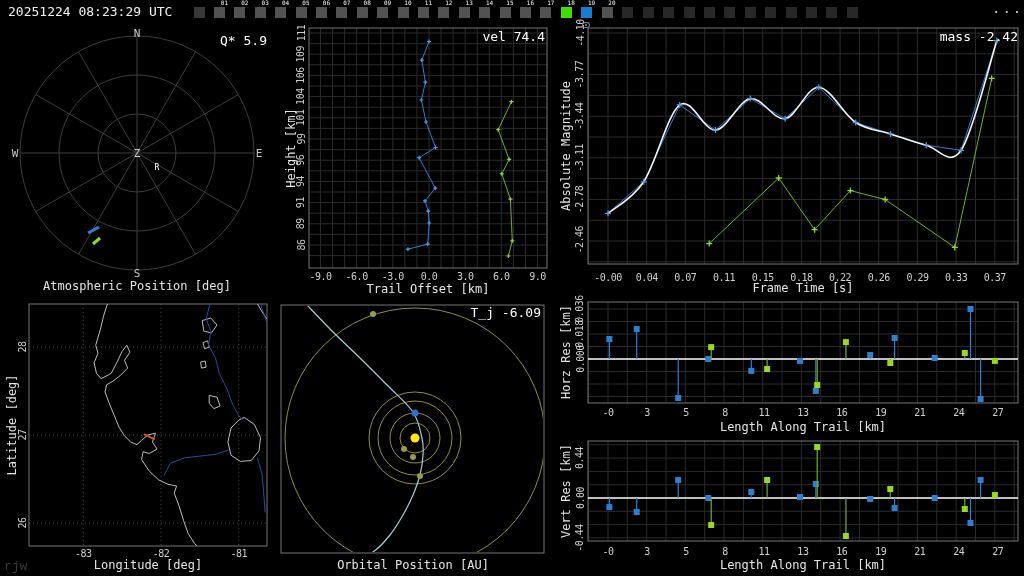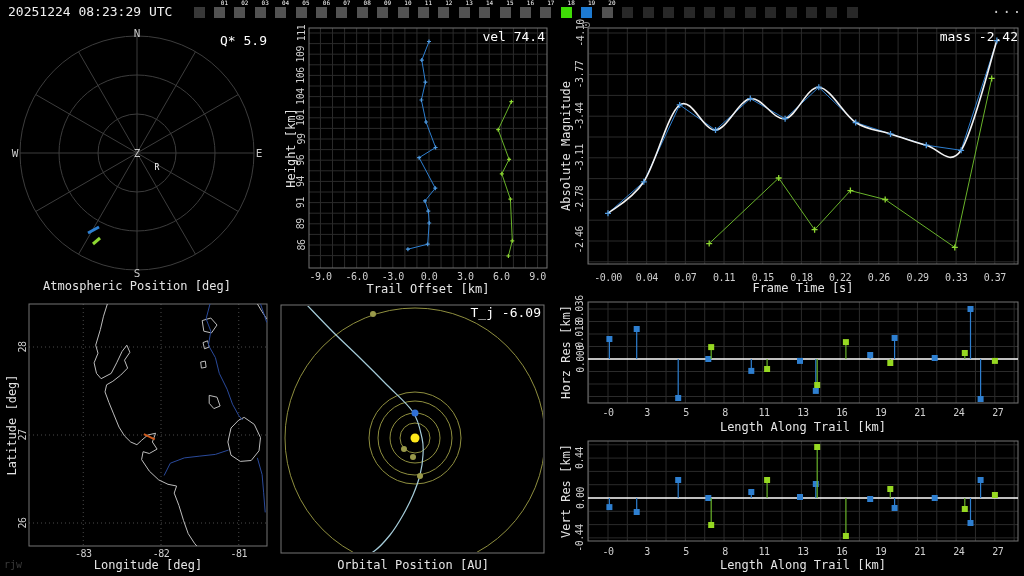--- a/index.html
+++ b/index.html
@@ -20,21 +20,21 @@
   .frame-strip{position:absolute;left:0;top:0;width:1024px;height:25px;}
   .fsq{position:absolute;top:7px;width:11px;height:11px;background:#525252;}
   .fsq.pre{background:#383838;}
   .fsq.extra{background:#282828;}
   .fsq.green{background:#3fdc06;}
   .fsq.blue{background:#1d7ad1;}
   .fnum{position:absolute;right:-3px;top:-7px;font-size:6px;line-height:6px;color:#ffffff;}
   .ellipsis{position:absolute;left:992px;top:0px;font-size:14px;color:#c8c8c8;letter-spacing:2px;cursor:pointer;}
   .eye{position:absolute;left:582px;top:22px;width:8px;height:6px;border:1px solid #8a8a8a;border-radius:50%;box-sizing:border-box;}
   .eye i{position:absolute;left:2px;top:1px;width:2px;height:2px;background:#8a8a8a;border-radius:50%;}
-  .watermark{position:absolute;left:4px;top:559px;font-size:10px;color:#3a3a3a;z-index:5;}
+  .watermark{position:absolute;left:4px;top:559px;font-size:13px;color:#3a3a3a;z-index:5;font-family:Liberation Mono, monospace;}
 </style>
 </head>
 <body>
 
 <div class="screen">
 
   <div class="topbar">
     <div class="frame-strip">
         <div class="fsq pre" style="left: 194px;"></div>
         <div class="fsq" style="left: 214px;">

